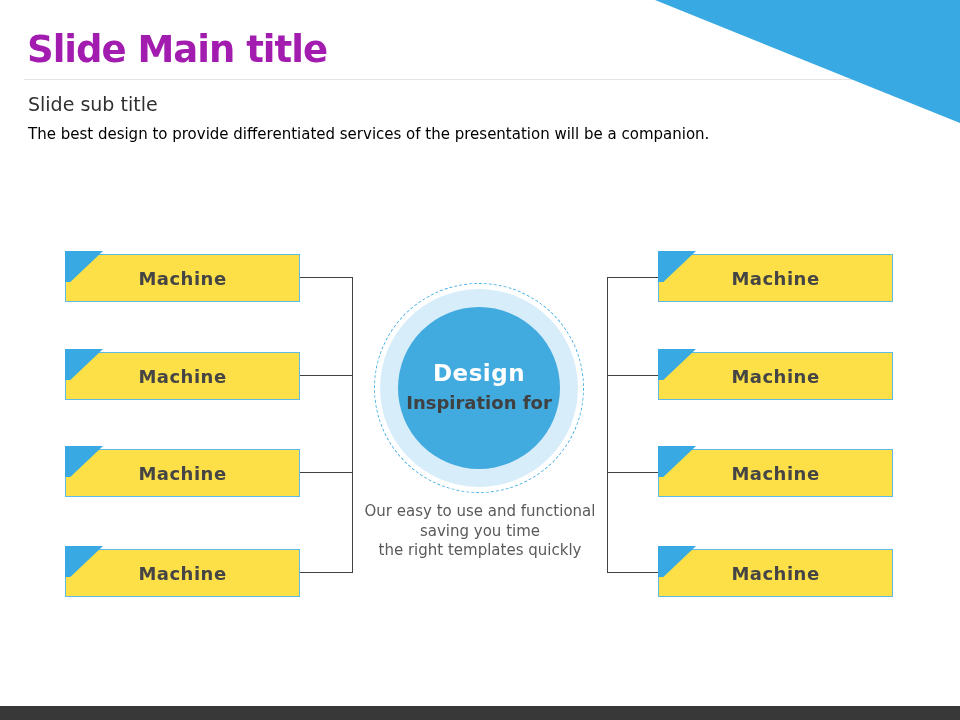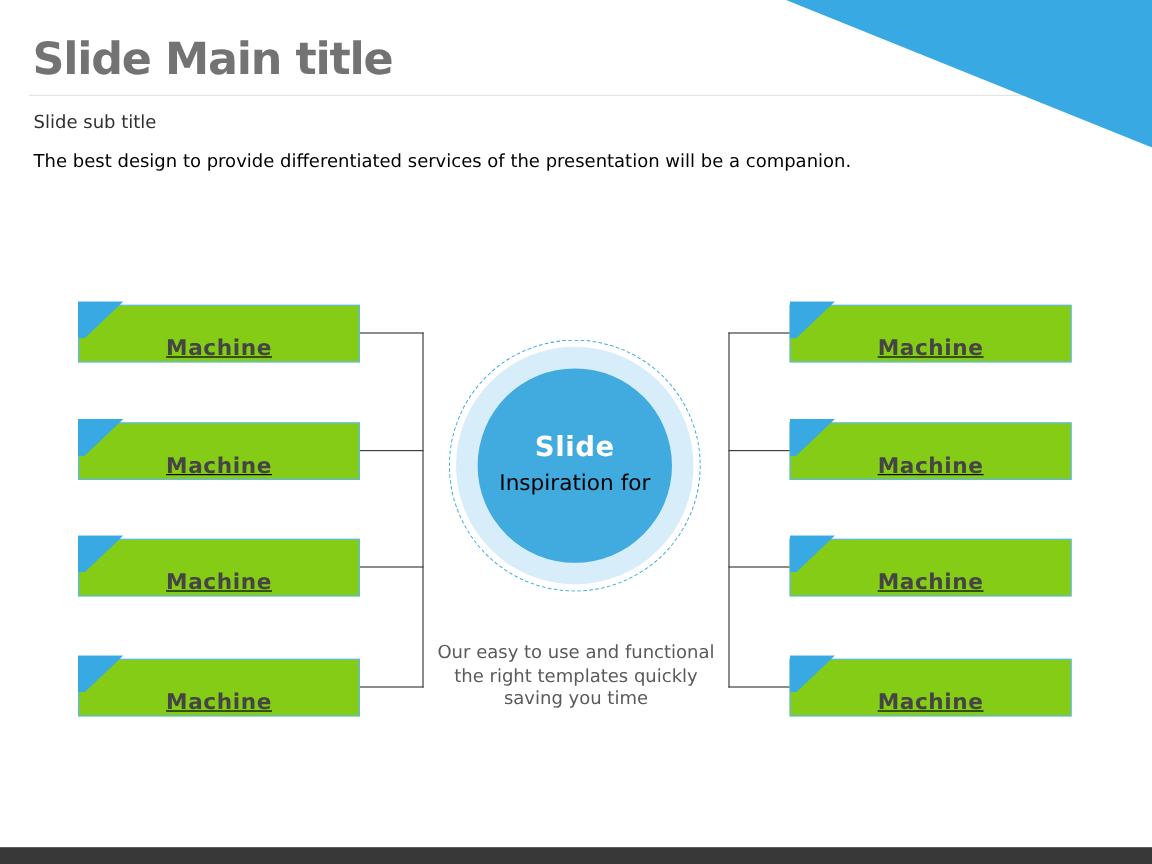--- a/index.html
+++ b/index.html
@@ -24,47 +24,46 @@
     width: 305px; height: 123px;
     background: #38a9e2;
     clip-path: polygon(0 0, 100% 0, 100% 100%);
   }
   .main-title {
     position: absolute;
     left: 27px; top: 28px;
     font-size: 37px;
     font-weight: 700;
     letter-spacing: -1px;
-    color: #737373;
+    color: #a21caf;
   }
   .sub-title {
     position: absolute;
     left: 28px; top: 93px;
-    font-size: 15px;
+    font-size: 19px;
     font-weight: 400;
     color: #303030;
     text-align: right;
   }
   .description {
     position: absolute;
     left: 28px; top: 125px;
     font-size: 15px;
     color: #000000;
   }
 
   
   .machine-box {
     position: absolute;
     width: 233px; height: 46px;
-    background: #84cc16;
+    background: #fde047;
     border: 1px solid #5fbbe6;
     display: flex;
-    align-items: flex-end;
+    align-items: center;
     justify-content: center;
-    text-decoration: underline;
   }
   .machine-label {
     font-size: 18px;
     font-weight: 700;
     color: #454545;
     letter-spacing: 0.5px;
   }
   .corner-accent {
     position: absolute;
     left: -1px; top: -4px;
@@ -125,35 +124,34 @@
   }
   .circle-heading {
     font-size: 23px;
     font-weight: 700;
     color: #ffffff;
     letter-spacing: 0.5px;
     margin-bottom: 4px;
   }
   .circle-subline {
     font-size: 18px;
-    font-weight: 400;
-    color: #000000;
+    font-weight: 700;
+    color: #404040;
     line-height: 1.45;
   }
 
   
   .caption {
     position: absolute;
     left: 330px; top: 502px;
     width: 300px;
     text-align: center;
     font-size: 15px;
     color: #5a5a5a;
     line-height: 1.3;
-    margin-top: 32px;
   }
 
   
   .footer-bar {
     position: absolute;
     left: 0; right: 0; bottom: 0;
     height: 14px;
     background: #383838;
   }
 </style>
@@ -209,26 +207,26 @@
     <span class="machine-label">Machine</span>
   </div>
   <div class="machine-box rbox3">
     <div class="corner-accent"></div>
     <span class="machine-label">Machine</span>
   </div>
 
   <div class="circle-outer">
     <div class="circle-ring"></div>
     <div class="circle-inner">
-      <div class="circle-heading">Slide</div>
+      <div class="circle-heading">Design</div>
       <div class="circle-subline">Inspiration for</div>
     </div>
   </div>
 
   <div class="caption">
     <div>Our easy to use and functional</div>
+    <div>saving you time</div>
     <div>the right templates quickly</div>
-    <div>saving you time</div>
   </div>
 
   <div class="footer-bar"></div>
 
 </div>
 
 </body></html>

